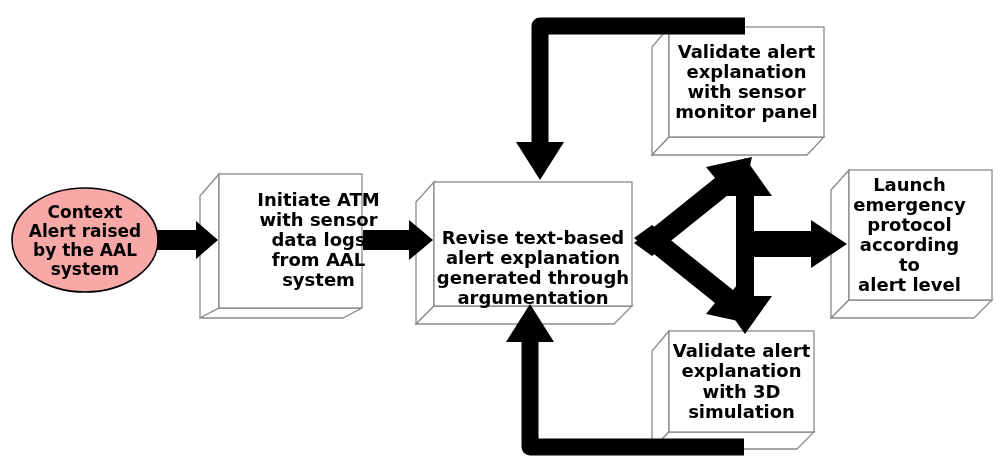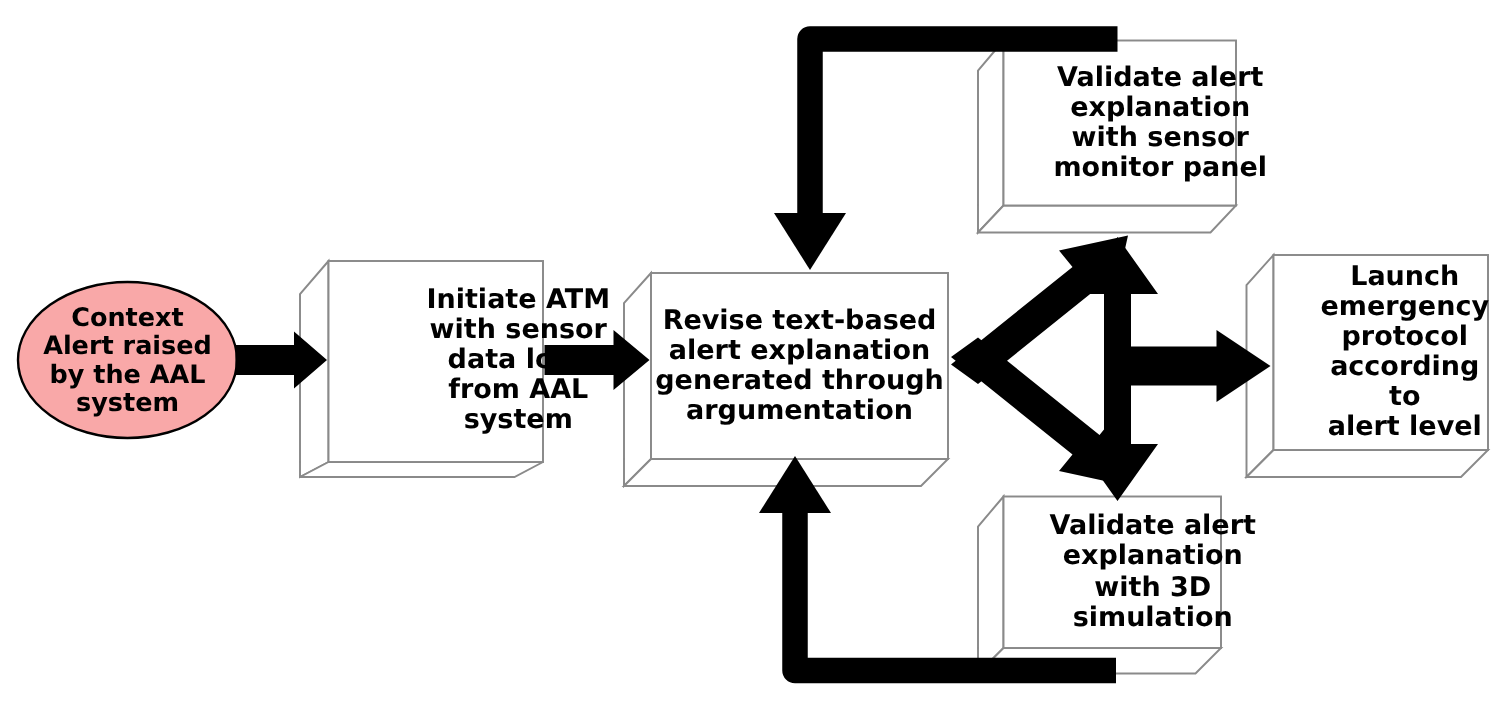--- a/index.html
+++ b/index.html
@@ -28,22 +28,22 @@
     align-items: center;
     justify-content: center;
     text-align: center;
     font-weight: bold;
     color: #000000;
     line-height: 1.12;
     white-space: pre-line;
     pointer-events: none;
   }
   .lbl-ellipse  { font-size: 17px; text-align: center; }
-  .lbl-box      { font-size: 18px; margin-left: 27px; }
-  .lbl-revise   { font-size: 18px; }
+  .lbl-box      { font-size: 18px; }
+  .lbl-revise   { font-size: 18px; margin-top: 24px; }
 </style>
 </head>
 <body>
 
 <div id="canvas">
 
   <svg id="flow-svg" viewBox="0 0 1000 472">
 
     <g>
       <ellipse cx="85" cy="240" rx="73" ry="52" fill="#f9a8a8" stroke="#000000" stroke-width="1.6"></ellipse>

